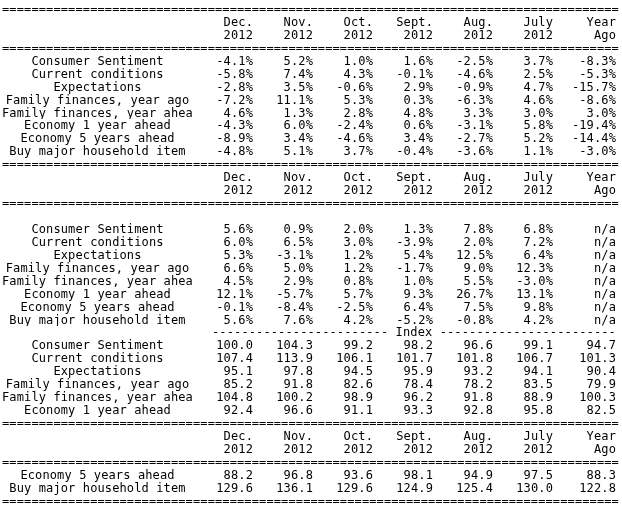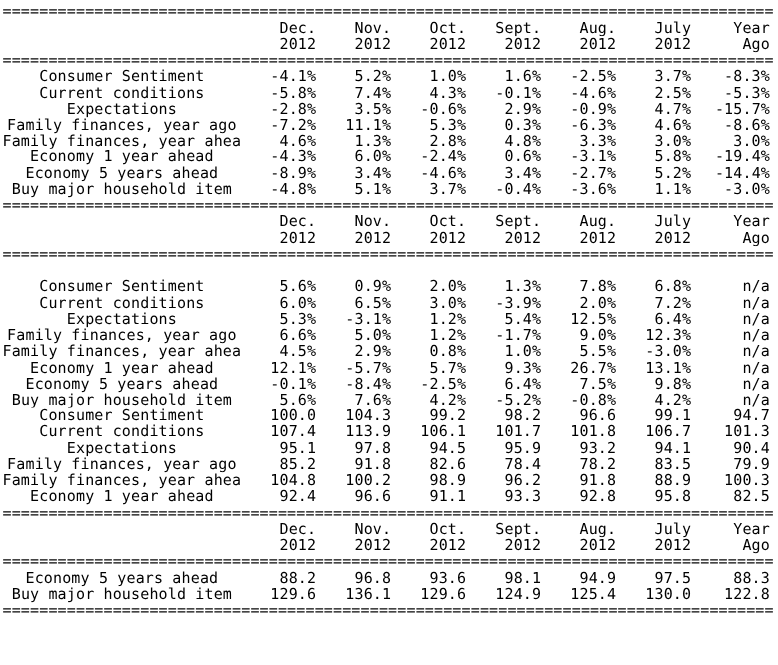--- a/index.html
+++ b/index.html
@@ -90,20 +90,21 @@
       <div class="line row"><span class="lbl">Consumer Sentiment</span><span class="val">5.6%</span><span class="val">0.9%</span><span class="val">2.0%</span><span class="val">1.3%</span><span class="val">7.8%</span><span class="val">6.8%</span><span class="val last">n/a</span></div>
       <div class="line row"><span class="lbl">Current conditions</span><span class="val">6.0%</span><span class="val">6.5%</span><span class="val">3.0%</span><span class="val">-3.9%</span><span class="val">2.0%</span><span class="val">7.2%</span><span class="val last">n/a</span></div>
       <div class="line row"><span class="lbl">Expectations</span><span class="val">5.3%</span><span class="val">-3.1%</span><span class="val">1.2%</span><span class="val">5.4%</span><span class="val">12.5%</span><span class="val">6.4%</span><span class="val last">n/a</span></div>
       <div class="line row"><span class="lbl">Family finances, year ago</span><span class="val">6.6%</span><span class="val">5.0%</span><span class="val">1.2%</span><span class="val">-1.7%</span><span class="val">9.0%</span><span class="val">12.3%</span><span class="val last">n/a</span></div>
       <div class="line row"><span class="lbl">Family finances, year ahead</span><span class="val">4.5%</span><span class="val">2.9%</span><span class="val">0.8%</span><span class="val">1.0%</span><span class="val">5.5%</span><span class="val">-3.0%</span><span class="val last">n/a</span></div>
       <div class="line row"><span class="lbl">Economy 1 year ahead</span><span class="val">12.1%</span><span class="val">-5.7%</span><span class="val">5.7%</span><span class="val">9.3%</span><span class="val">26.7%</span><span class="val">13.1%</span><span class="val last">n/a</span></div>
       <div class="line row"><span class="lbl">Economy 5 years ahead</span><span class="val">-0.1%</span><span class="val">-8.4%</span><span class="val">-2.5%</span><span class="val">6.4%</span><span class="val">7.5%</span><span class="val">9.8%</span><span class="val last">n/a</span></div>
       <div class="line row"><span class="lbl">Buy major household item</span><span class="val">5.6%</span><span class="val">7.6%</span><span class="val">4.2%</span><span class="val">-5.2%</span><span class="val">-0.8%</span><span class="val">4.2%</span><span class="val last">n/a</span></div>
     </div>
 
+  <div class="line divider">------------------------ Index ------------------------</div>
 
   <div>
       <div class="line row"><span class="lbl">Consumer Sentiment</span><span class="val">100.0</span><span class="val">104.3</span><span class="val">99.2</span><span class="val">98.2</span><span class="val">96.6</span><span class="val">99.1</span><span class="val last">94.7</span></div>
       <div class="line row"><span class="lbl">Current conditions</span><span class="val">107.4</span><span class="val">113.9</span><span class="val">106.1</span><span class="val">101.7</span><span class="val">101.8</span><span class="val">106.7</span><span class="val last">101.3</span></div>
       <div class="line row"><span class="lbl">Expectations</span><span class="val">95.1</span><span class="val">97.8</span><span class="val">94.5</span><span class="val">95.9</span><span class="val">93.2</span><span class="val">94.1</span><span class="val last">90.4</span></div>
       <div class="line row"><span class="lbl">Family finances, year ago</span><span class="val">85.2</span><span class="val">91.8</span><span class="val">82.6</span><span class="val">78.4</span><span class="val">78.2</span><span class="val">83.5</span><span class="val last">79.9</span></div>
       <div class="line row"><span class="lbl">Family finances, year ahead</span><span class="val">104.8</span><span class="val">100.2</span><span class="val">98.9</span><span class="val">96.2</span><span class="val">91.8</span><span class="val">88.9</span><span class="val last">100.3</span></div>
       <div class="line row"><span class="lbl">Economy 1 year ahead</span><span class="val">92.4</span><span class="val">96.6</span><span class="val">91.1</span><span class="val">93.3</span><span class="val">92.8</span><span class="val">95.8</span><span class="val last">82.5</span></div>
     </div>
 

